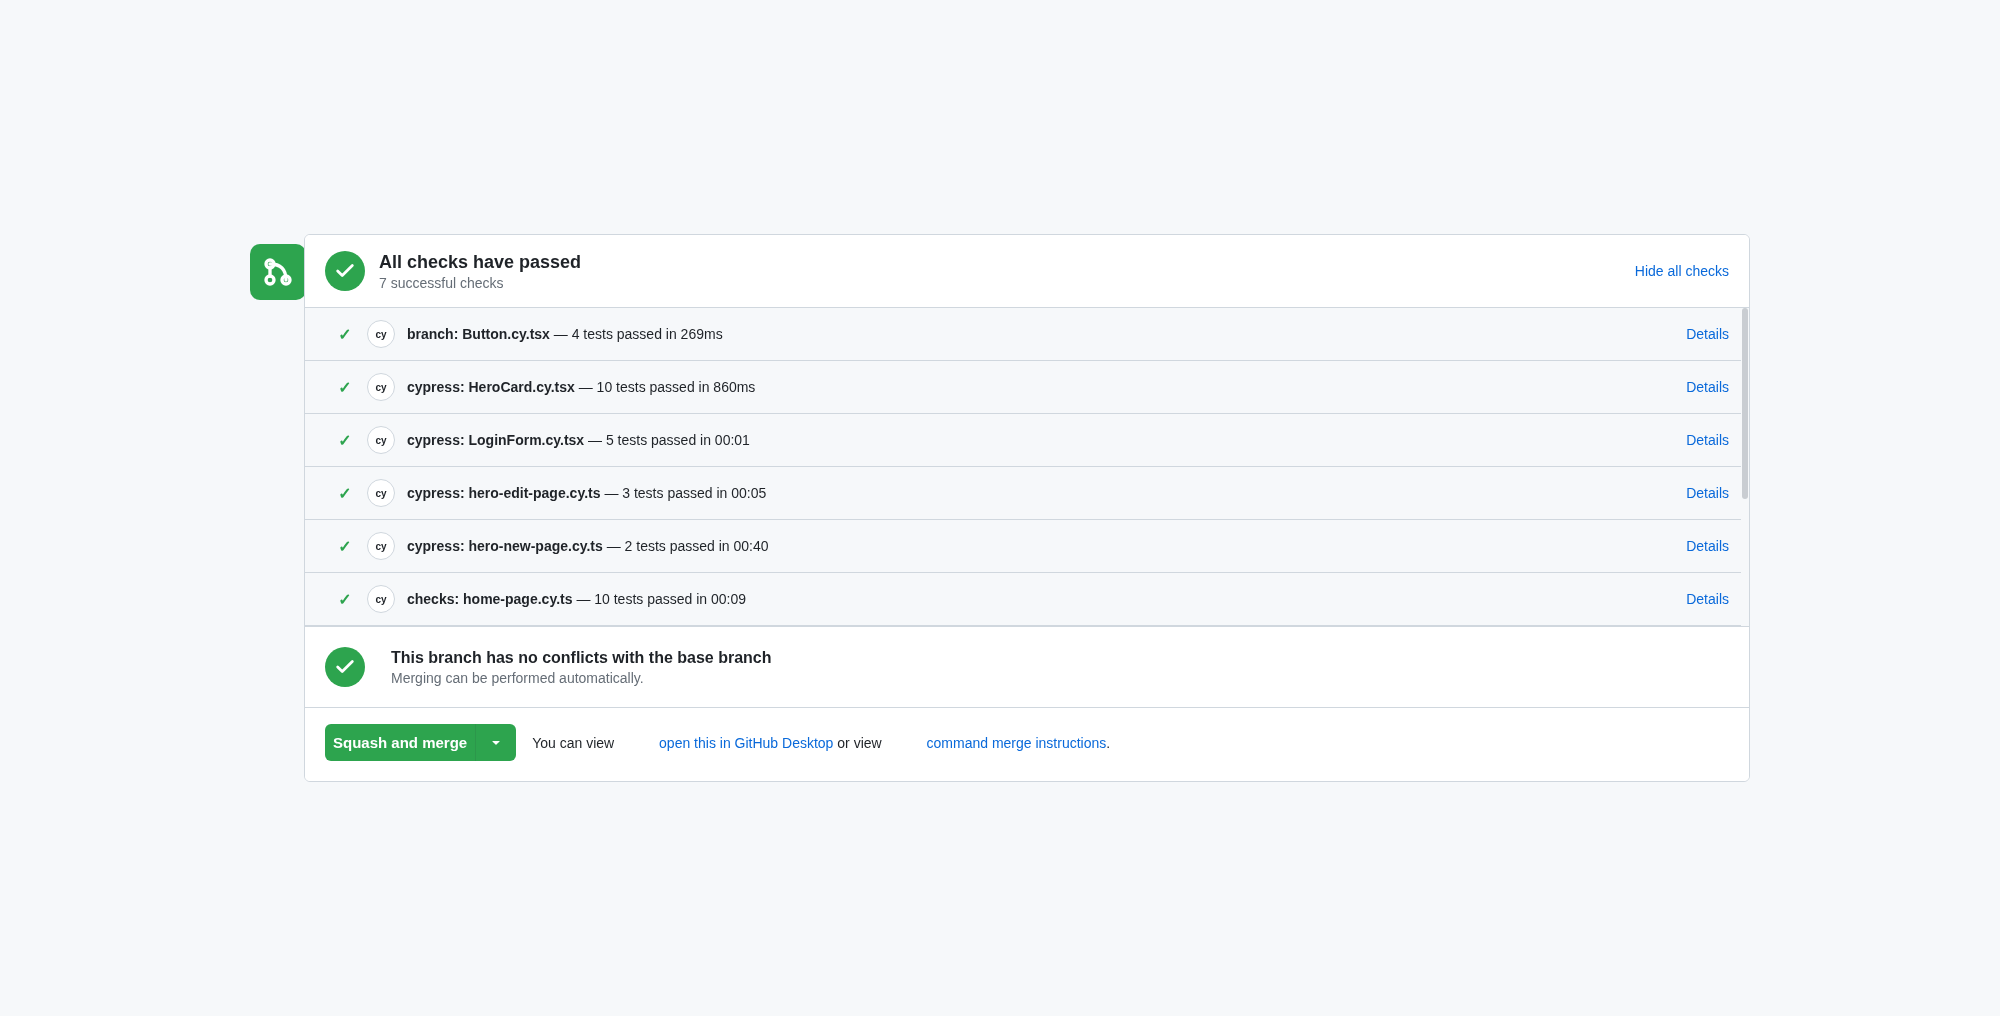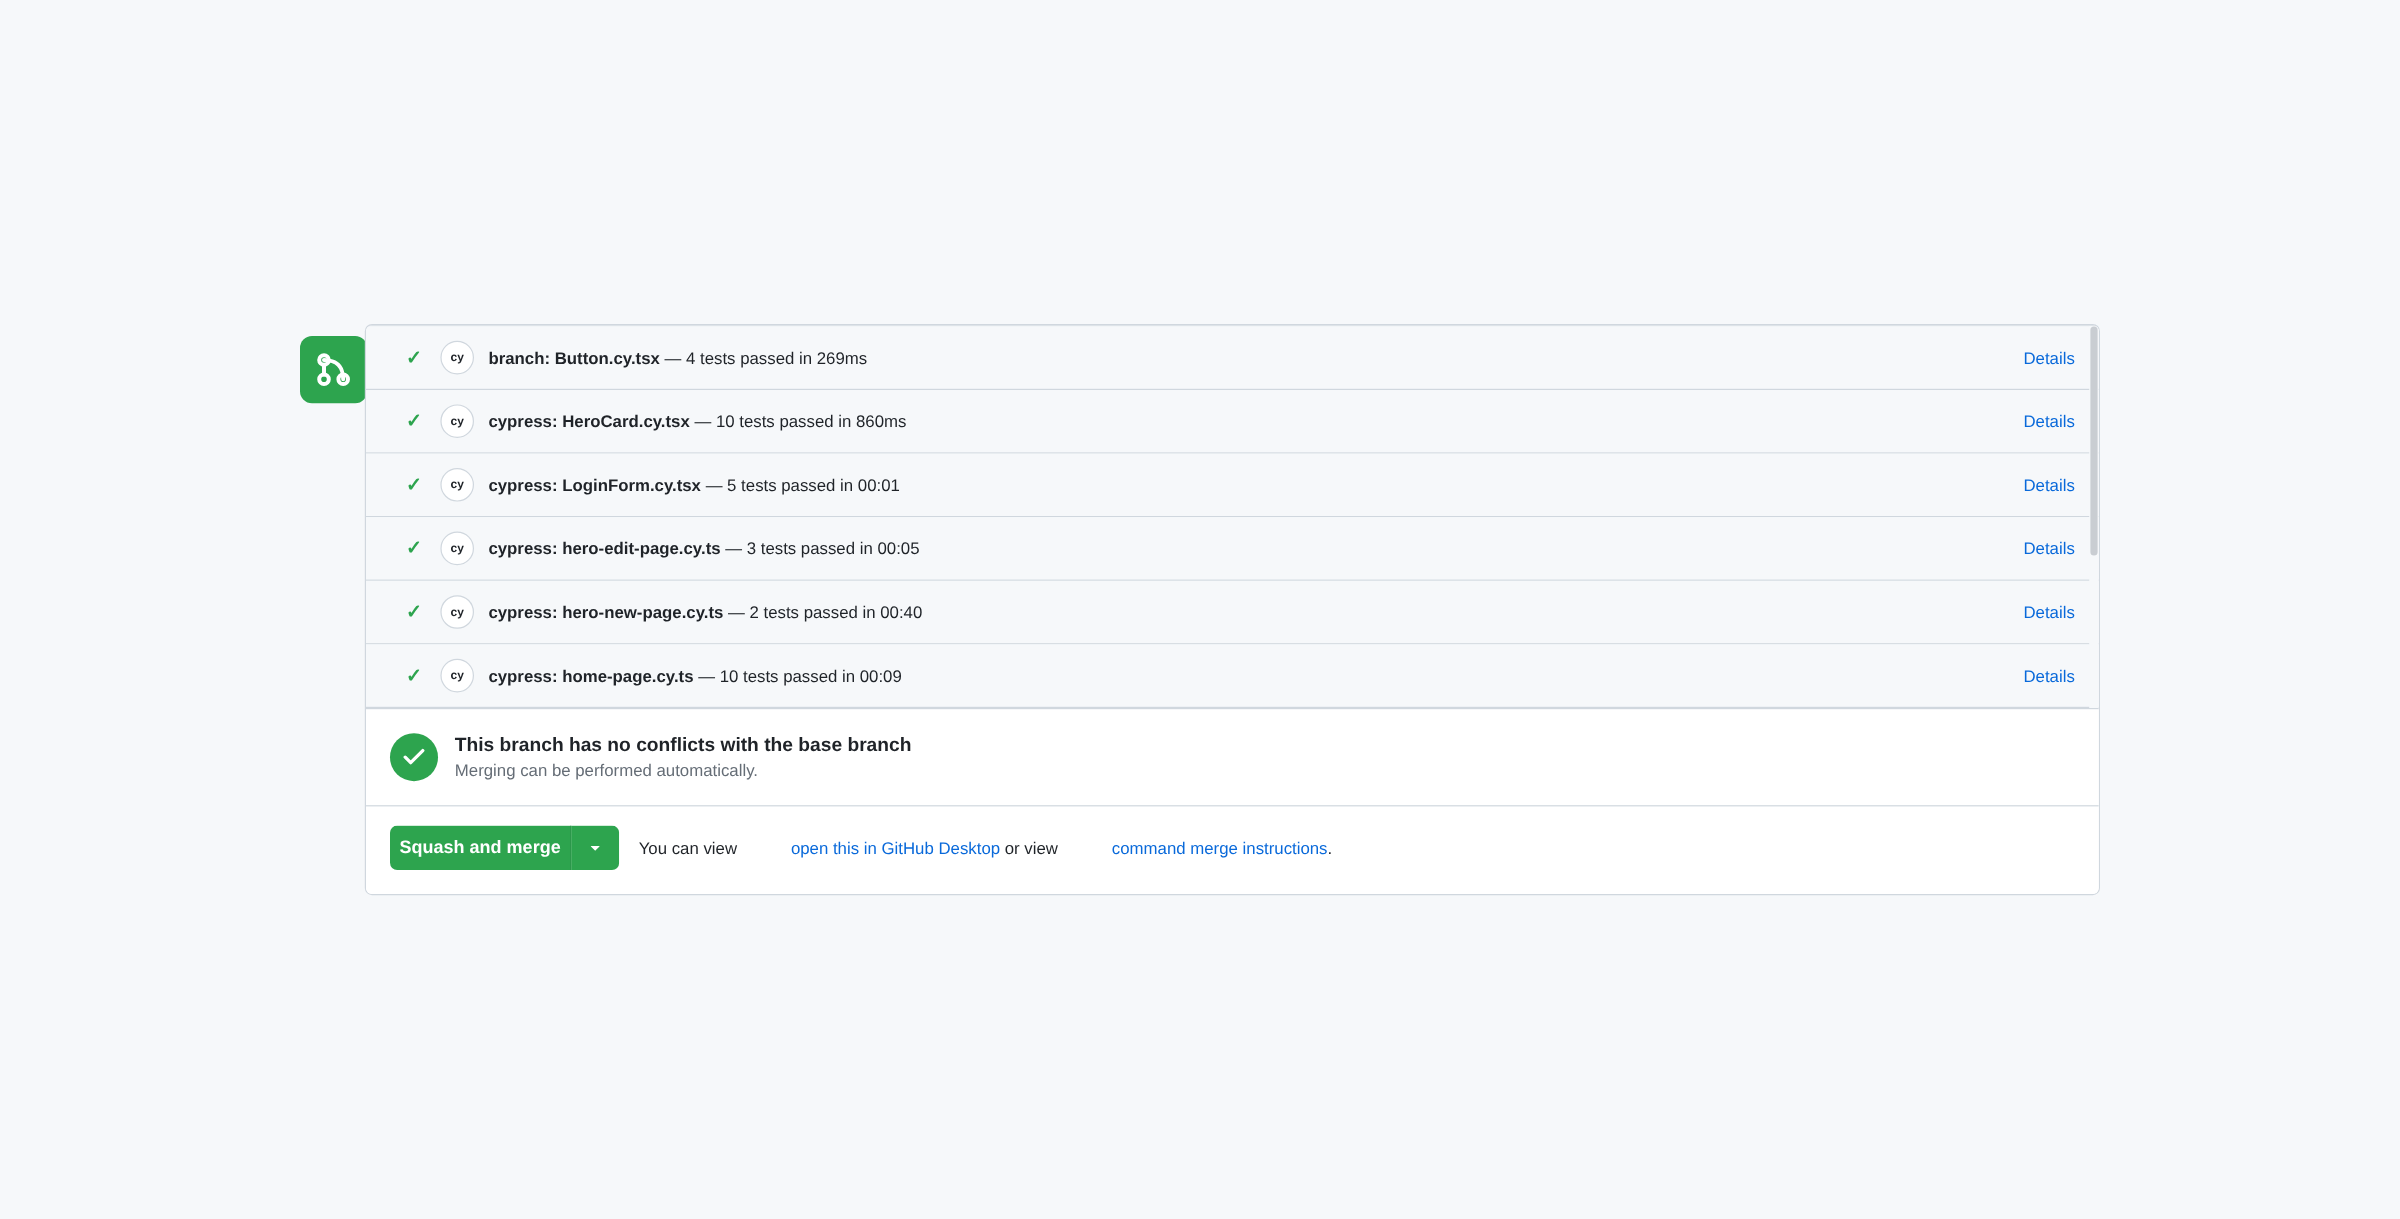--- a/index.html
+++ b/index.html
@@ -185,20 +185,21 @@
       display: flex;
       align-items: center;
       gap: 14px;
       padding: 20px 20px;
       background: #ffffff;
     }
 
     .no-conflicts-text {
       display: flex;
       flex-direction: column;
+      margin-left: 12px;
     }
 
     .no-conflicts-title {
       font-size: 16px;
       font-weight: 600;
       color: #1f2328;
     }
 
     .no-conflicts-subtitle {
       font-size: 14px;
@@ -268,20 +269,34 @@
       <circle cx="6" cy="6" r="3"></circle>
       <circle cx="6" cy="18" r="3"></circle>
       <path d="M6 9v6"></path>
       <path d="M6 6c0 0 6 0 9 3s3 9 3 9"></path>
       <circle cx="18" cy="18" r="3"></circle>
     </svg>
   </div>
 
   <div class="main-card">
 
+    <div class="checks-header">
+      <div class="checks-header-left">
+        <div class="green-circle-icon">
+          <svg width="22" height="22" viewBox="0 0 24 24" fill="none" stroke="#ffffff" stroke-width="3" stroke-linecap="round" stroke-linejoin="round">
+            <polyline points="20 6 9 17 4 12"></polyline>
+          </svg>
+        </div>
+        <div class="checks-title-block">
+          <span class="checks-title">All checks have passed</span>
+          <span class="checks-subtitle">7 successful checks</span>
+        </div>
+      </div>
+      <a class="hide-all-link">Hide all checks</a>
+    </div>
 
     <div class="checks-list">
 
       <div class="check-row">
         <div class="check-row-left">
           <span class="check-checkmark">✓</span>
           <div class="cy-logo">cy</div>
           <span class="check-label">
             <strong>branch: Button.cy.tsx</strong>
             <span>— 4 tests passed in 269ms</span>
@@ -336,21 +351,21 @@
           </span>
         </div>
         <a class="details-link">Details</a>
       </div>
 
       <div class="check-row">
         <div class="check-row-left">
           <span class="check-checkmark">✓</span>
           <div class="cy-logo">cy</div>
           <span class="check-label">
-            <strong>cypress: home-page.cy.ts</strong>
+            <strong>checks: home-page.cy.ts</strong>
             <span>— 10 tests passed in 00:09</span>
           </span>
         </div>
         <a class="details-link">Details</a>
       </div>
 
       <div class="scrollbar-track">
         <div class="scrollbar-thumb"></div>
       </div>
     </div>

